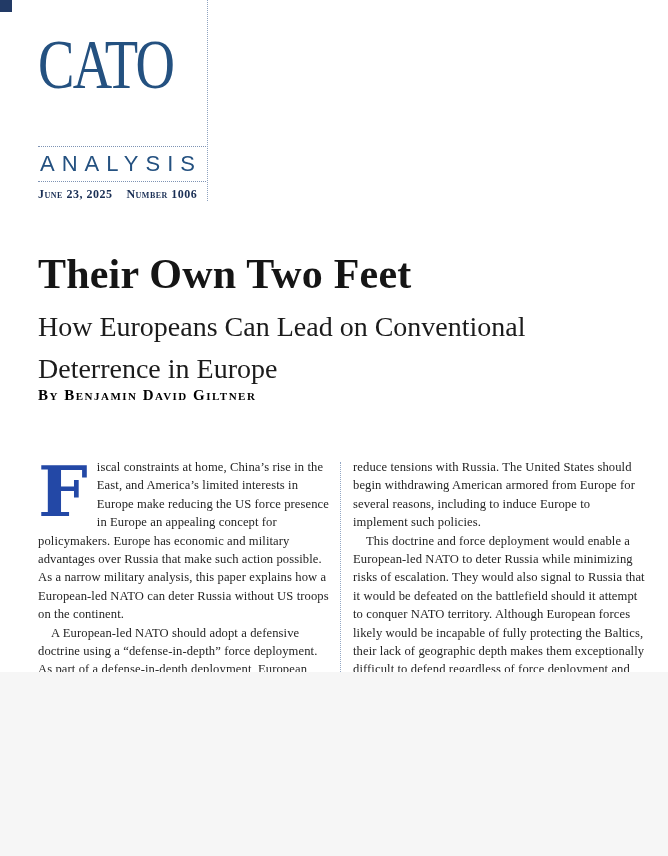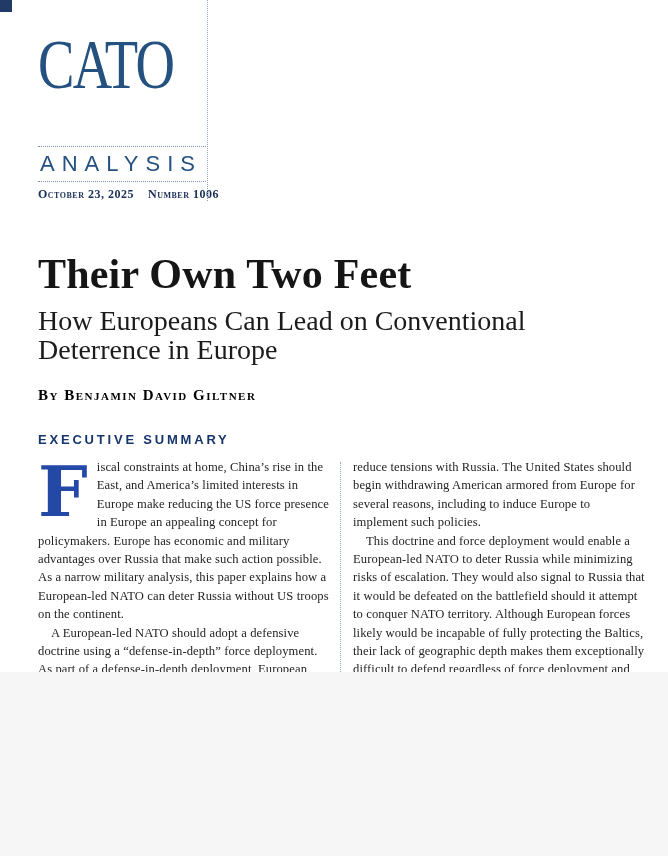--- a/index.html
+++ b/index.html
@@ -31,21 +31,21 @@
     letter-spacing:0.5px;white-space:nowrap;
   }
   .issue-number{margin-left:14px;margin-top:28px;}
   .mast-vrule{position:absolute;left:207px;top:0;height:201px;width:0;border-left:1px dotted #8fa3c0;}
   
   .title{
     position:absolute;left:38px;top:250px;font-size:42px;line-height:48px;
     font-weight:600;color:#151515;letter-spacing:0.2px;
   }
   .subtitle{
-    position:absolute;left:38px;top:306px;width:520px;font-size:28px;line-height:29px;
+    position:absolute;left:38px;top:306px;width:520px;font-size:28px;line-height:42px;
     font-weight:400;color:#1b1b1b;
   }
   .byline{
     position:absolute;left:38px;top:387px;font-variant:small-caps;font-weight:700;
     font-size:15px;color:#000000;letter-spacing:1.5px;
   }
   .section-heading{
     position:absolute;left:38px;top:432px;font-family:"Liberation Sans",sans-serif;
     font-weight:700;font-size:13px;letter-spacing:2.8px;color:#16356b;
   }
@@ -75,28 +75,27 @@
 <body>
 
 <div class="page">
 
   <div class="corner-square"></div>
 
   <div class="logo">CATO</div>
   <div class="mast-rule rule-1"></div>
   <div class="series series-2">ANALYSIS</div>
   <div class="mast-rule rule-2"></div>
-  <div class="dateline"><span>October 23, 2025</span><span class="issue-number">Number 1006</span></div>
+  <div class="dateline"><span>June 23, 2025</span><span class="issue-number">Number 1006</span></div>
   <div class="mast-vrule"></div>
 
   <h1 class="title" style="margin:0">Their Own Two Feet</h1>
   <h2 class="subtitle" style="margin:0">How Europeans Can Lead on Conventional Deterrence in Europe</h2>
   <div class="byline">By Benjamin David Giltner</div>
 
-  <div class="section-heading">EXECUTIVE SUMMARY</div>
 
   <div class="summary">
     <div class="col col-1">
       <p><span class="dropcap">F</span><span>iscal constraints at home, China’s rise in the East, and America’s limited interests in Europe make reducing the US force presence in Europe an appealing concept for policymakers. Europe has economic and military advantages over Russia that make such action possible. As a narrow military analysis, this paper explains how a European-led NATO can deter Russia without US troops on the continent.</span></p>
       <p class="indent">A European-led NATO should adopt a defensive doctrine using a “defense-in-depth” force deployment. As part of a defense-in-depth deployment, European countries within NATO should eschew deep strikes into Russian territory, instead investing in and deploying light defenses in the Baltics and deploying their mechanized and armored capabilities throughout Germany and Poland. To successfully implement a defensive doctrine exercising defense-in-depth force deployment, the Europeans must spend more on defense and</p>
     </div>
     <div class="col-divider"></div>
     <div class="col col-2">
       <p>reduce tensions with Russia. The United States should begin withdrawing American armored from Europe for several reasons, including to induce Europe to implement such policies.</p>
       <p class="indent">This doctrine and force deployment would enable a European-led NATO to deter Russia while minimizing risks of escalation. They would also signal to Russia that it would be defeated on the battlefield should it attempt to conquer NATO territory. Although European forces likely would be incapable of fully protecting the Baltics, their lack of geographic depth makes them exceptionally difficult to defend regardless of force deployment and America’s involvement on the continent. Europe is wealthy and populous enough to carry out a defensive doctrine and defense-in-depth force deployment, and for it to do so would be less risky and costly than the status quo for the United States.</p>

